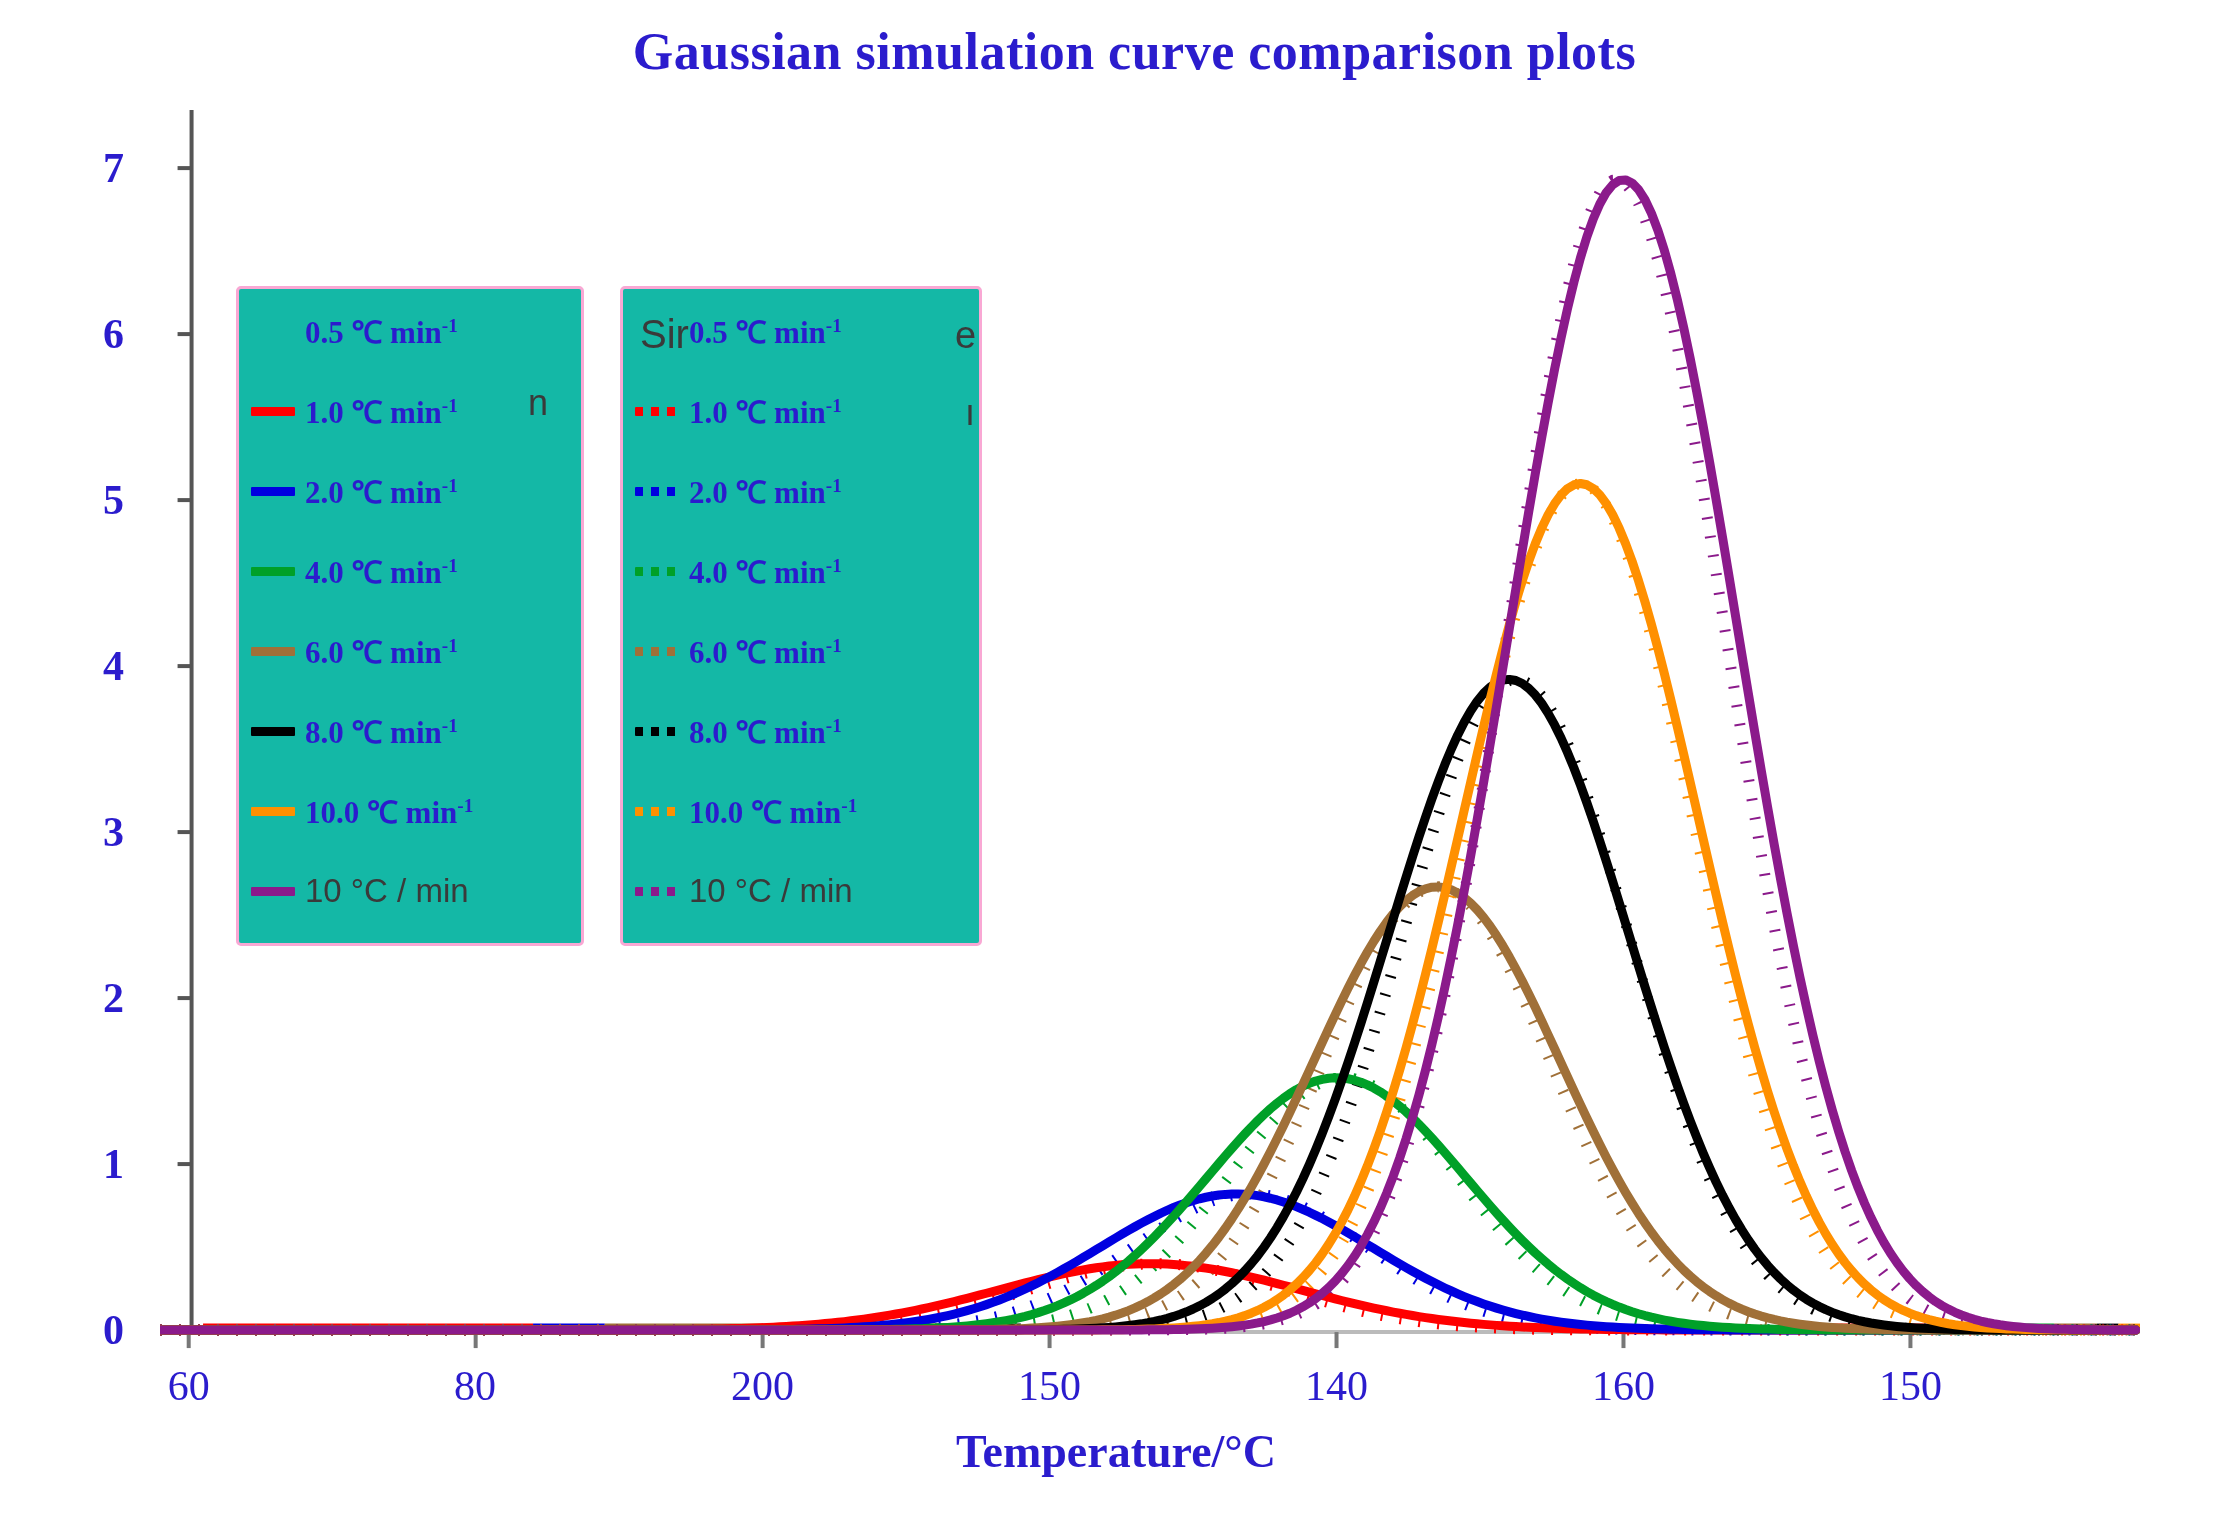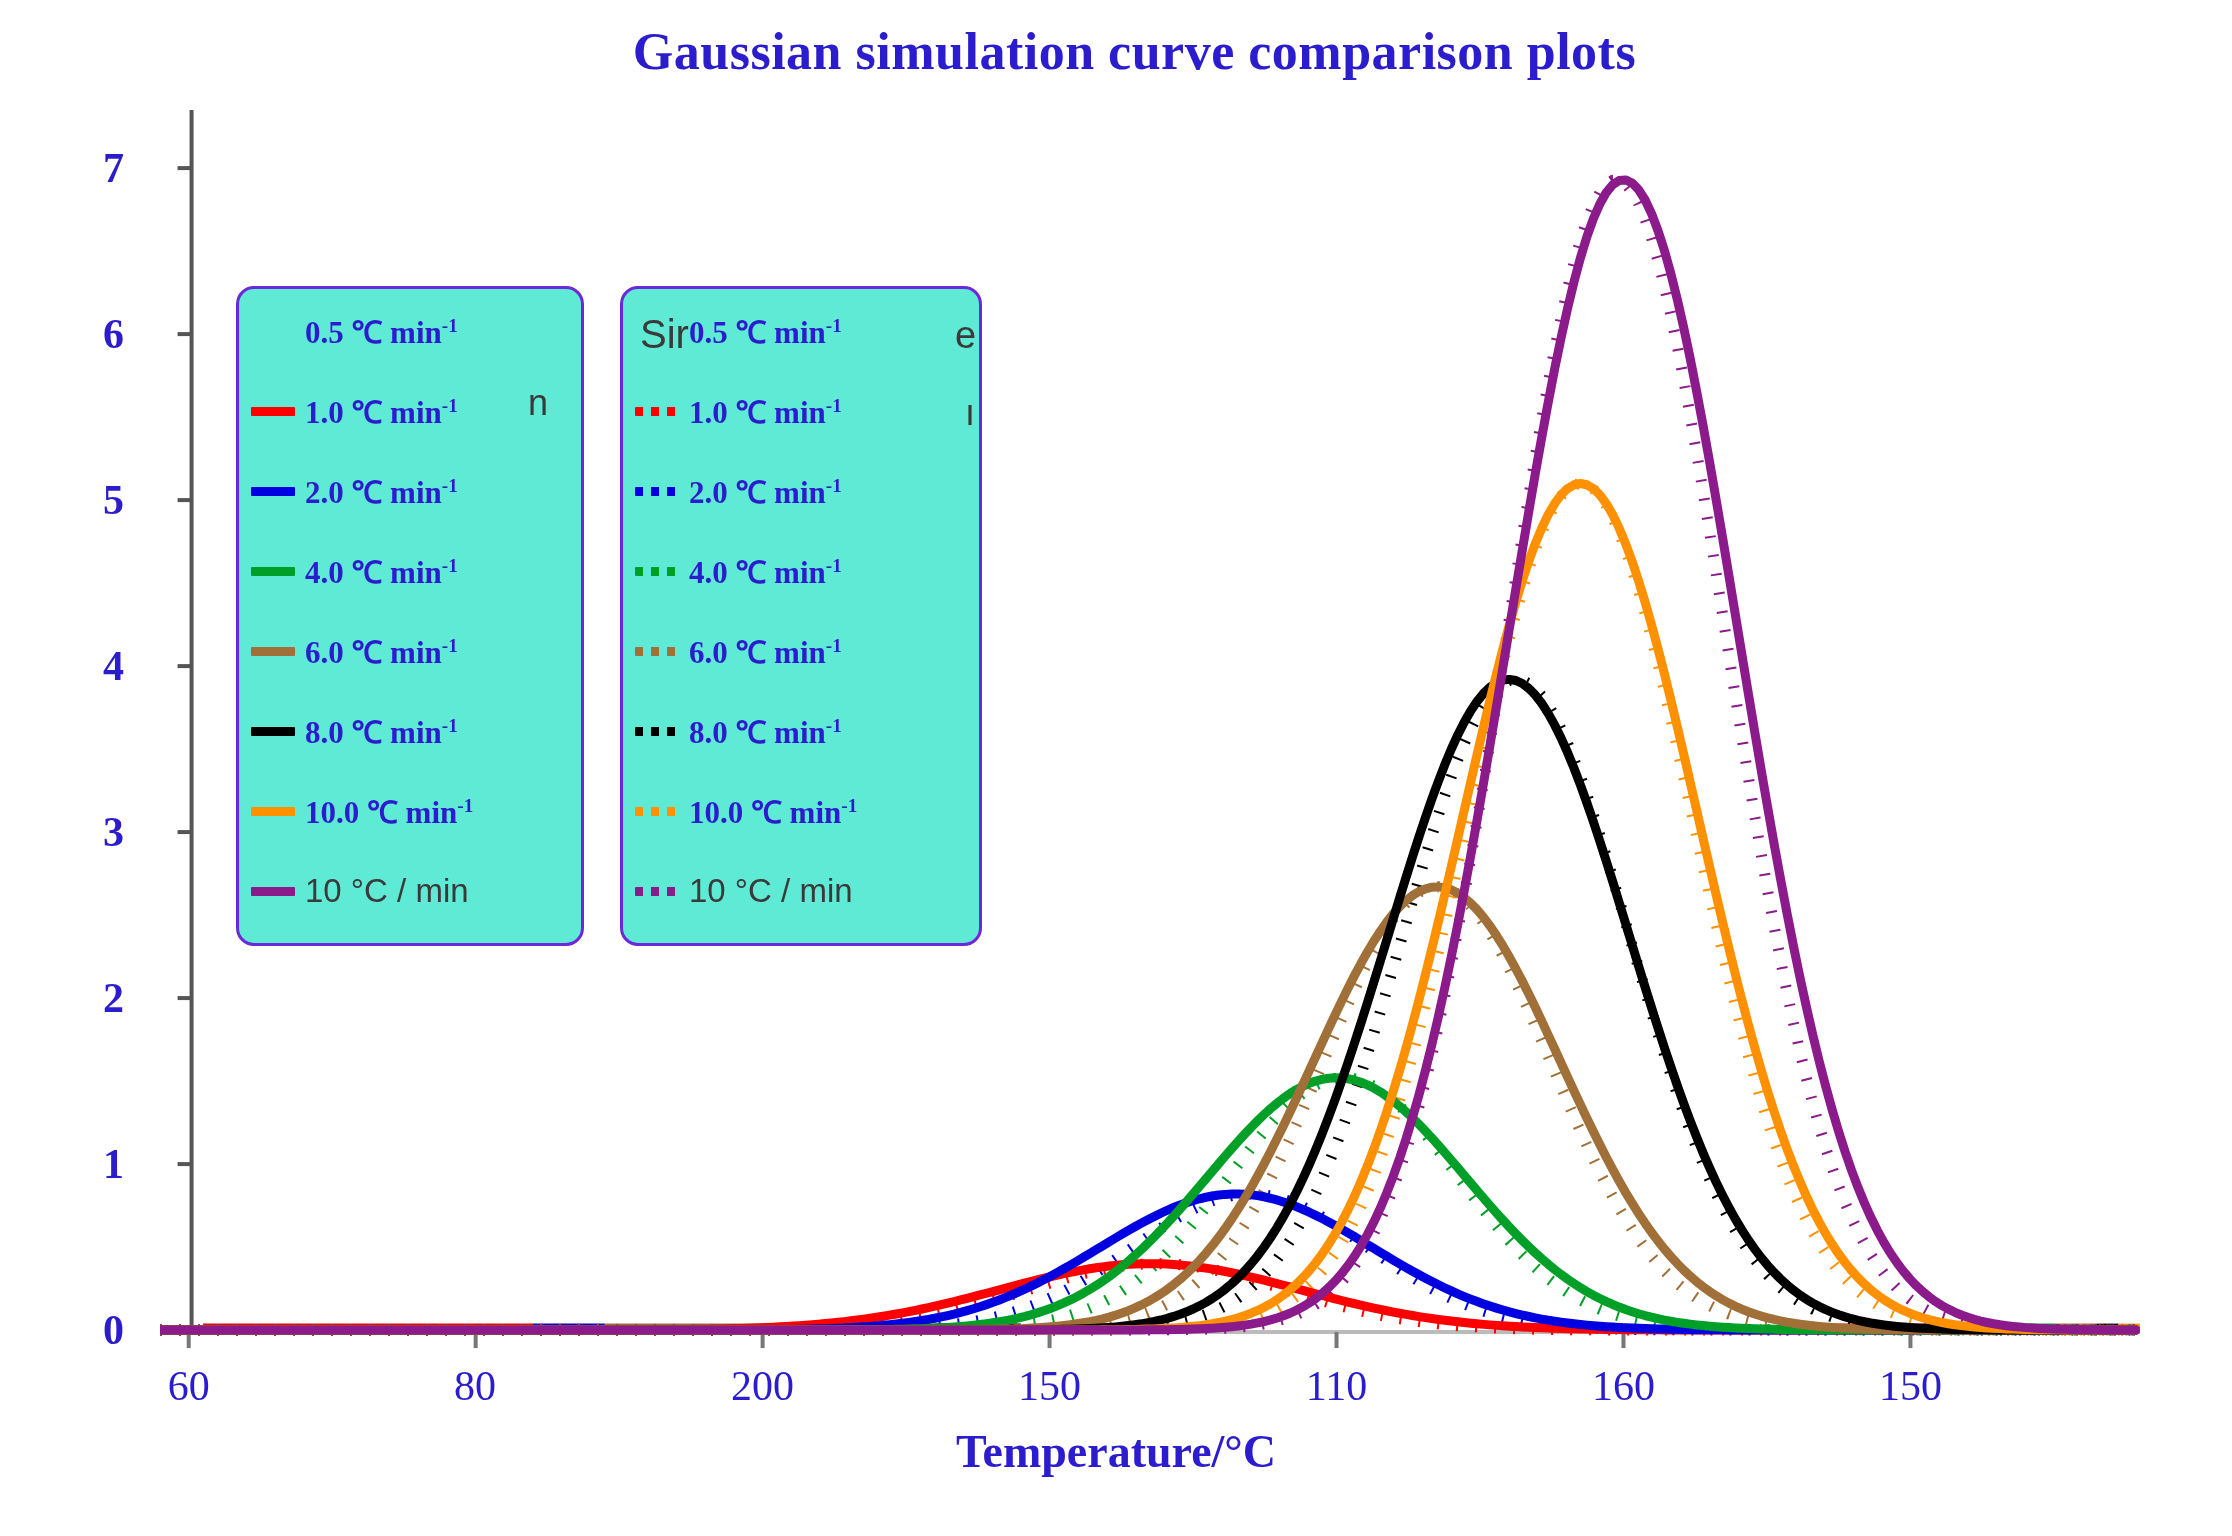--- a/index.html
+++ b/index.html
@@ -17,21 +17,21 @@
   .xlabel{
     position:absolute;left:0;right:0;top:1425px;text-align:center;
     font-family:"Liberation Serif",serif;font-weight:bold;font-size:46px;color:#2b1ccd;
   }
 
   .tick-x{position:absolute;font-family:"Liberation Serif",serif;font-weight:normal;font-size:42px;color:#2b1ccd;transform:translateX(-50%);}
   .tick-y{position:absolute;font-family:"Liberation Serif",serif;font-weight:bold;font-size:42px;color:#2b1ccd;transform:translateY(-50%);text-align:right;width:46px;}
 
   
   .legend{
-    position:absolute;border:3px solid #6d28d9;border-radius:18px;background:#5eead4;
+    position:absolute;border:3px solid #f9a8d4;border-radius:5px;background:#14b8a6;
     box-sizing:border-box;
   }
   #legend-left{left:236px;top:286px;width:348px;height:660px;}
   #legend-right{left:620px;top:286px;width:362px;height:660px;}
 
   .legend-row{
     position:absolute;left:12px;right:10px;height:56px;display:flex;align-items:center;
   }
   .swatch{width:44px;height:0;flex:0 0 44px;margin-right:10px;display:flex;align-items:center;}
   .swatch i{display:block;width:100%;height:9px;border-radius:1px;}
@@ -112,21 +112,21 @@
       </svg>
   </div>
 
   <div class="xlabel">Temperature/°C</div>
 
   <div id="xticks">
       <div class="tick-x" style="left: 188.696px; top: 1362px;">60</div>
       <div class="tick-x" style="left: 475px; top: 1362px;">80</div>
       <div class="tick-x" style="left: 762.609px; top: 1362px;">200</div>
       <div class="tick-x" style="left: 1049.57px; top: 1362px;">150</div>
-      <div class="tick-x" style="left: 1336.52px; top: 1362px;">110</div>
+      <div class="tick-x" style="left: 1336.52px; top: 1362px;">140</div>
       <div class="tick-x" style="left: 1623.48px; top: 1362px;">160</div>
       <div class="tick-x" style="left: 1910.43px; top: 1362px;">150</div>
     </div>
   <div id="yticks">
       <div class="tick-y" style="left: 78px; top: 1330.08px;">0</div>
       <div class="tick-y" style="left: 78px; top: 1164.08px;">1</div>
       <div class="tick-y" style="left: 78px; top: 998.086px;">2</div>
       <div class="tick-y" style="left: 78px; top: 832.088px;">3</div>
       <div class="tick-y" style="left: 78px; top: 666.091px;">4</div>
       <div class="tick-y" style="left: 78px; top: 500.094px;">5</div>

